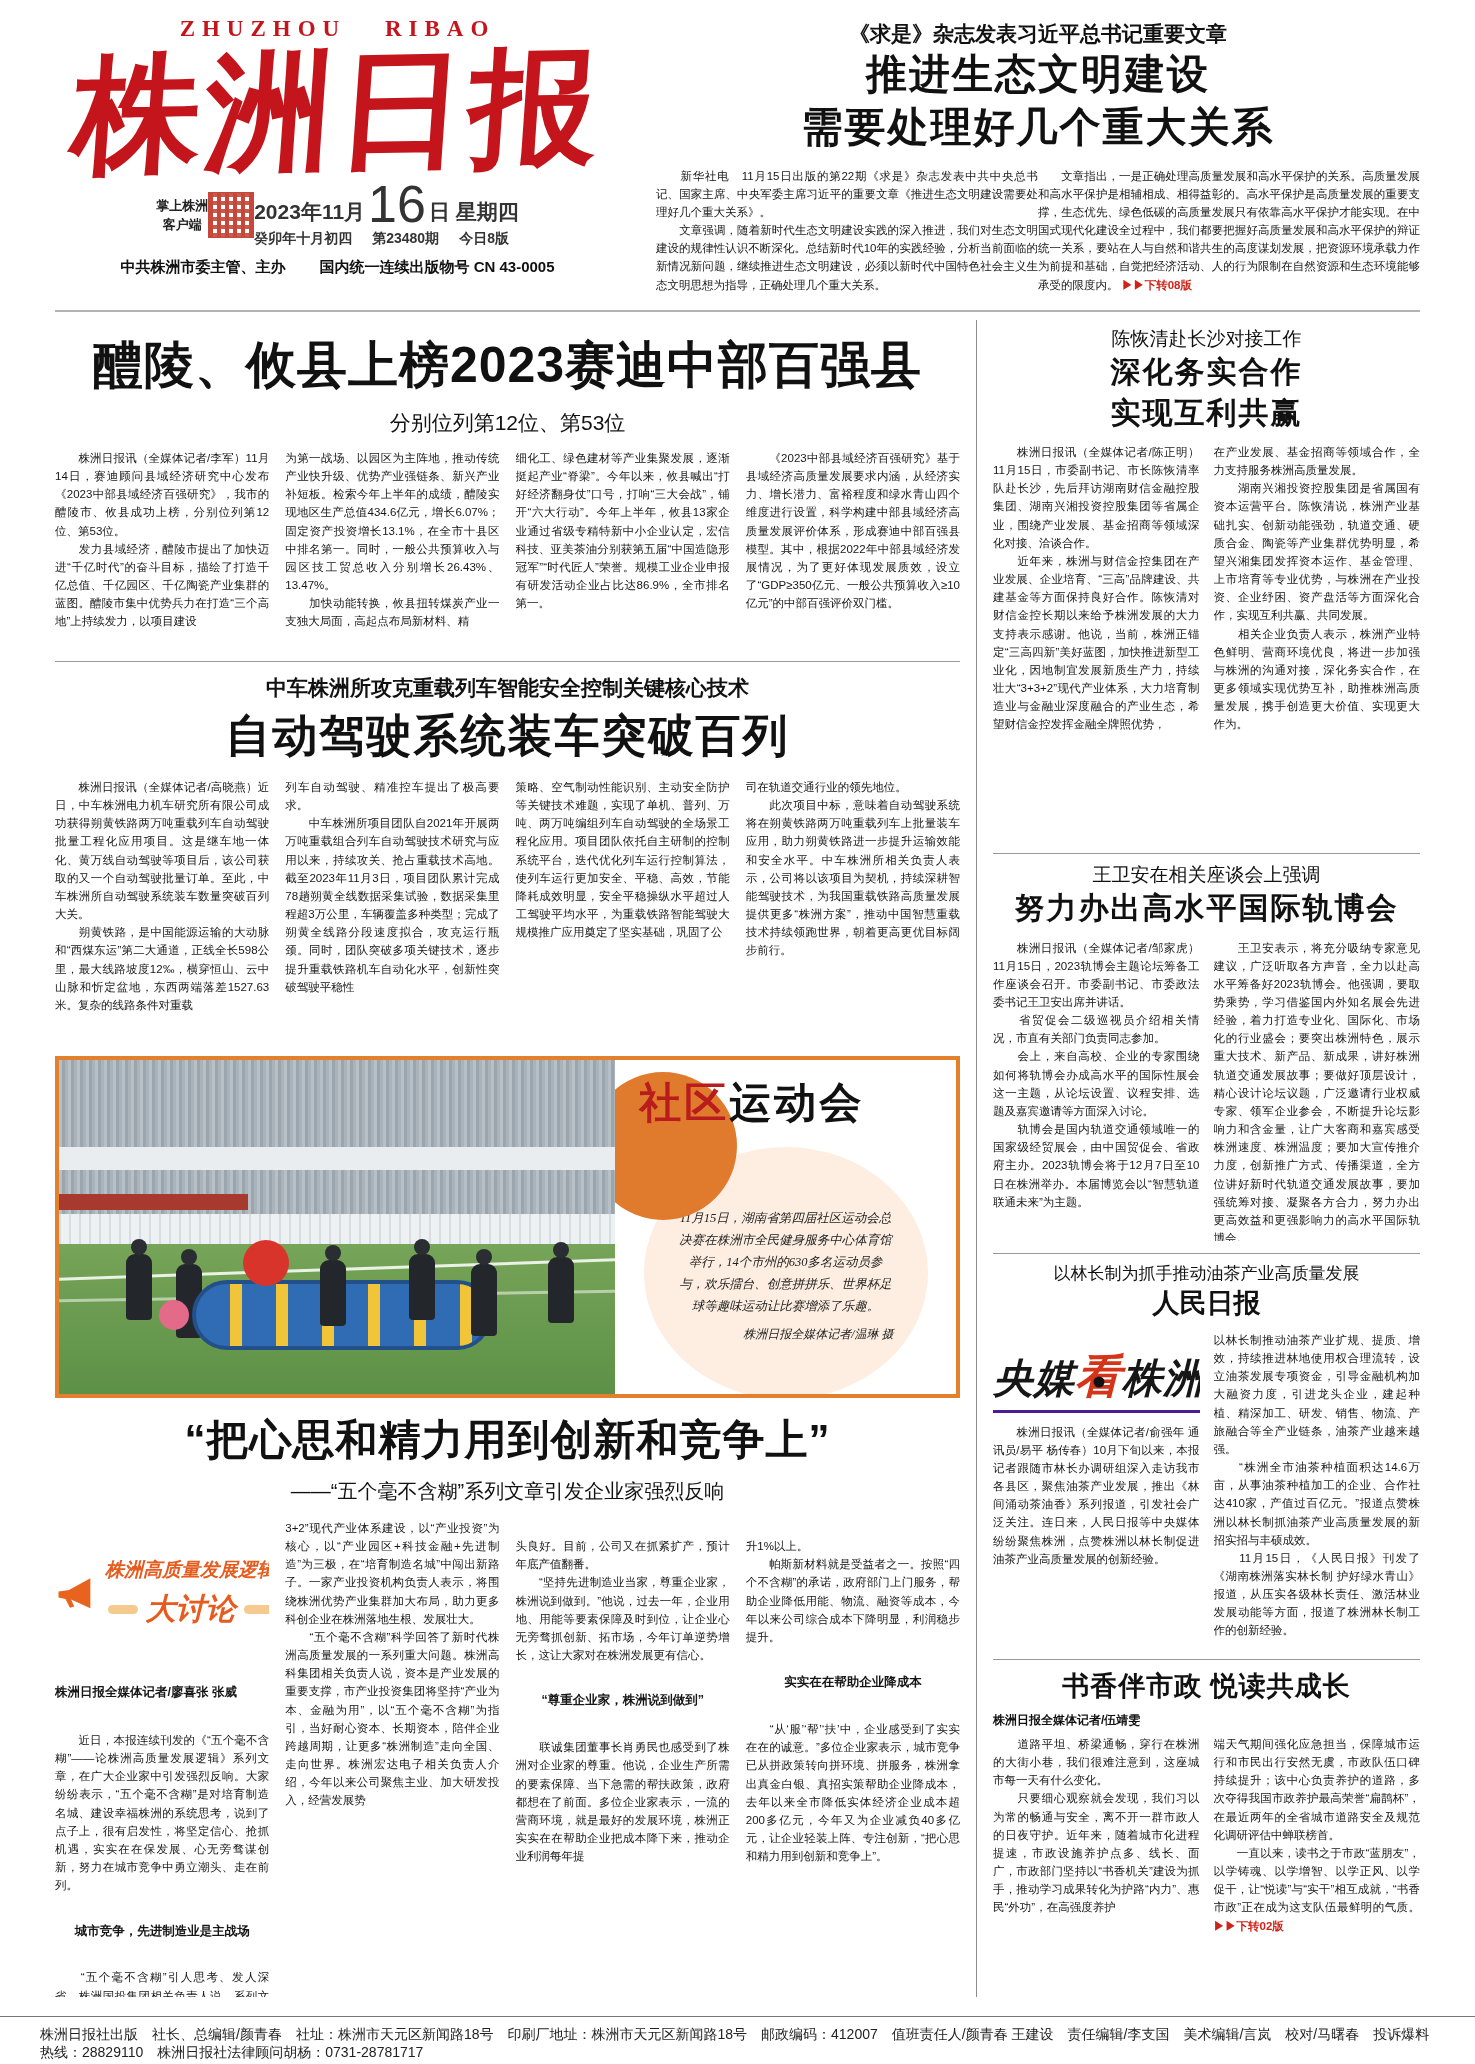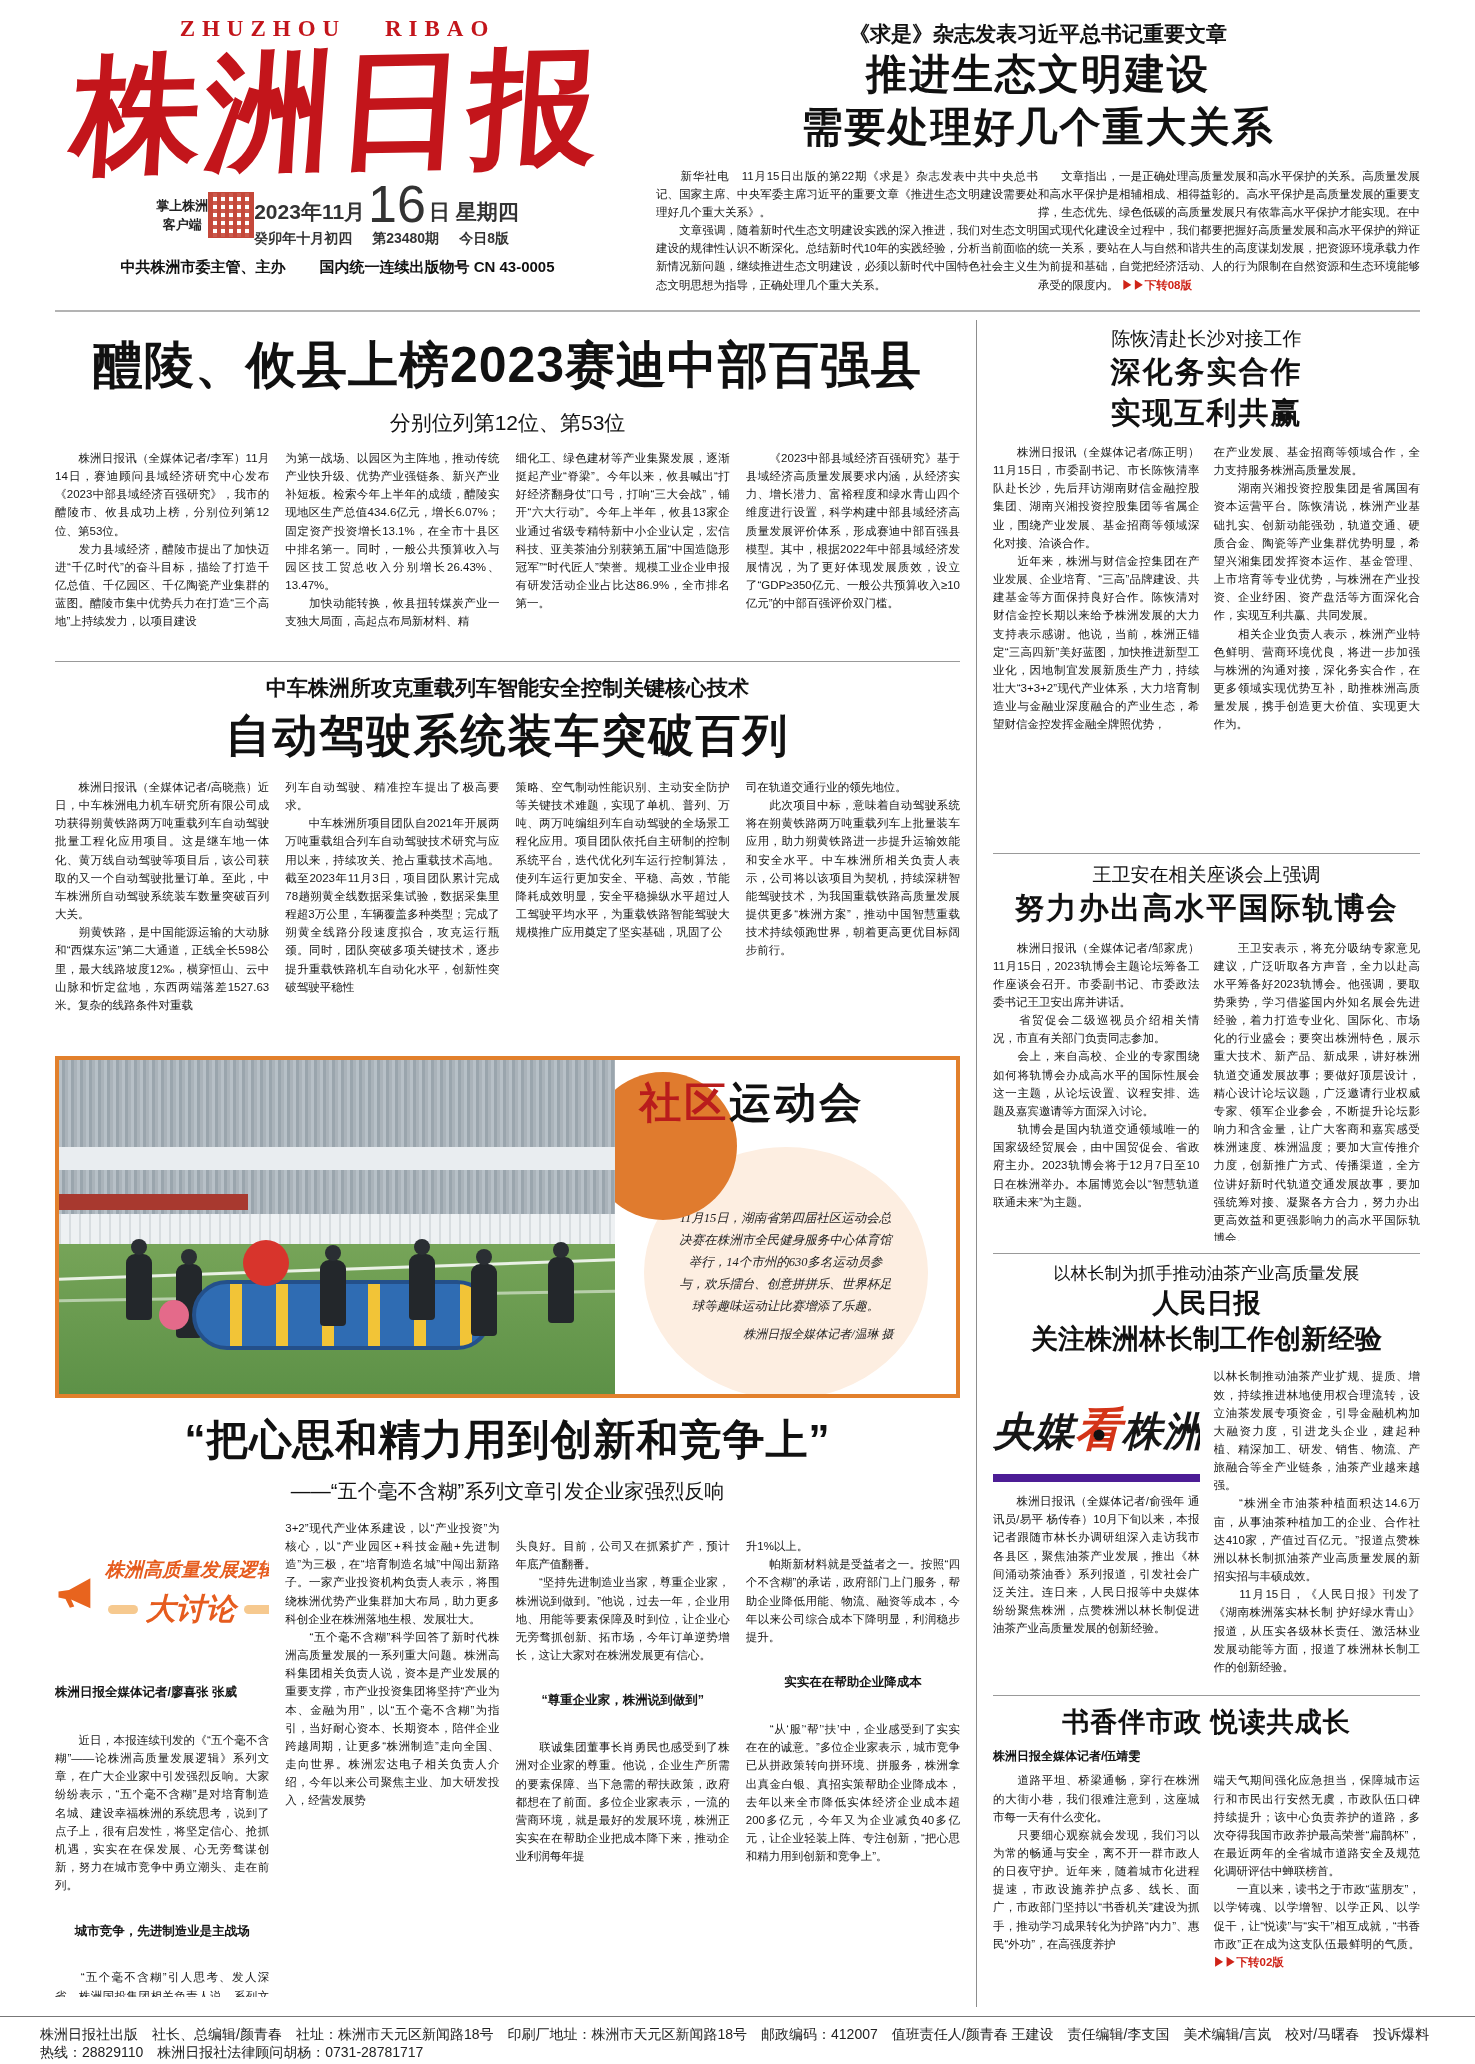--- a/index.html
+++ b/index.html
@@ -87,21 +87,21 @@
   .sub { font-weight:800; font-size:12.5px; text-align:center; margin:9px 0; white-space:normal; }
   
   .sb-kicker { font-size:19px; font-weight:500; text-align:center; margin-top:6px; }
   .sb-h1 { font-size:30px; font-weight:900; text-align:center; line-height:1.35; letter-spacing:2px; }
   .cols2 { display:flex; gap:14px; margin-top:10px; }
   .sb1-cols { height:398px; } .sb2-cols { height:302px; }
   .sb-div { border-top:1px solid #999; margin:12px 0 8px; }
   .media-kicker { font-size:17px; text-align:center; font-weight:500; margin-top:4px; }
   .media-h { font-family:"Liberation Serif", serif; font-size:27px; font-weight:700; text-align:center; line-height:1.35; }
   .media-cols { height:316px; }
-  .cm-logo { font-size:40px; font-weight:900; font-style:italic; letter-spacing:1px; white-space:nowrap; line-height:1.1; margin:18px 0 10px; border-bottom:8px solid #4c1d95; display:inline-block; padding-bottom:20px; }
+  .cm-logo { font-size:40px; font-weight:900; font-style:italic; letter-spacing:1px; white-space:nowrap; line-height:1.1; margin:2px 0 10px; border-bottom:3px solid #4c1d95; display:inline-block; padding-bottom:8px; }
   .cm-logo .kan { color:#d43418; position:relative; font-size:46px; }
   .cm-logo .kan::after { content:""; position:absolute; width:11px; height:11px; background:#111; border-radius:50%; left:50%; top:62%; transform:translate(-50%,-50%); }
   .bk-h1 { font-size:27px; font-weight:900; text-align:center; margin-top:4px; letter-spacing:1px; }
   .bk-byline { font-size:12px; font-weight:600; margin-top:8px; }
   .bk-cols { height:236px; margin-top:6px; }
   
   .footer { position:absolute; left:0; right:0; bottom:0; height:48px; border-top:1px solid #777;
             display:flex; align-items:flex-start; justify-content:center; padding:9px 40px 0;
             font-size:14px; color:#222; }
   svg { display:block; }
@@ -282,21 +282,20 @@
 　　轨博会是国内轨道交通领域唯一的国家级经贸展会，由中国贸促会、省政府主办。2023轨博会将于12月7日至10日在株洲举办。本届博览会以“智慧轨道 联通未来”为主题。</div>
           <div class="col">　　王卫安表示，将充分吸纳专家意见建议，广泛听取各方声音，全力以赴高水平筹备好2023轨博会。他强调，要取势乘势，学习借鉴国内外知名展会先进经验，着力打造专业化、国际化、市场化的行业盛会；要突出株洲特色，展示重大技术、新产品、新成果，讲好株洲轨道交通发展故事；要做好顶层设计，精心设计论坛议题，广泛邀请行业权威专家、领军企业参会，不断提升论坛影响力和含金量，让广大客商和嘉宾感受株洲速度、株洲温度；要加大宣传推介力度，创新推广方式、传播渠道，全方位讲好新时代轨道交通发展故事，要加强统筹对接、凝聚各方合力，努力办出更高效益和更强影响力的高水平国际轨博会。</div>
         </div>
       </div>
 
       <div class="sb-div"></div>
 
       <div>
         <div class="media-kicker">以林长制为抓手推动油茶产业高质量发展</div>
         <div class="media-h">人民日报</div>
-        <div class="media-h">关注株洲林长制工作创新经验</div>
         <div class="cols2 media-cols">
           <div class="col">
             <div class="cm-logo"><span>央媒</span><span class="kan">看</span><span>株洲</span></div>
             <div>　　株洲日报讯（全媒体记者/俞强年 通讯员/易平 杨传春）10月下旬以来，本报记者跟随市林长办调研组深入走访我市各县区，聚焦油茶产业发展，推出《林间涌动茶油香》系列报道，引发社会广泛关注。连日来，人民日报等中央媒体纷纷聚焦株洲，点赞株洲以林长制促进油茶产业高质量发展的创新经验。</div>
           </div>
           <div class="col">以林长制推动油茶产业扩规、提质、增效，持续推进林地使用权合理流转，设立油茶发展专项资金，引导金融机构加大融资力度，引进龙头企业，建起种植、精深加工、研发、销售、物流、产旅融合等全产业链条，油茶产业越来越强。
 　　“株洲全市油茶种植面积达14.6万亩，从事油茶种植加工的企业、合作社达410家，产值过百亿元。”报道点赞株洲以林长制抓油茶产业高质量发展的新招实招与丰硕成效。
 　　11月15日，《人民日报》刊发了《湖南株洲落实林长制 护好绿水青山》报道，从压实各级林长责任、激活林业发展动能等方面，报道了株洲林长制工作的创新经验。</div>
         </div>
       </div>

